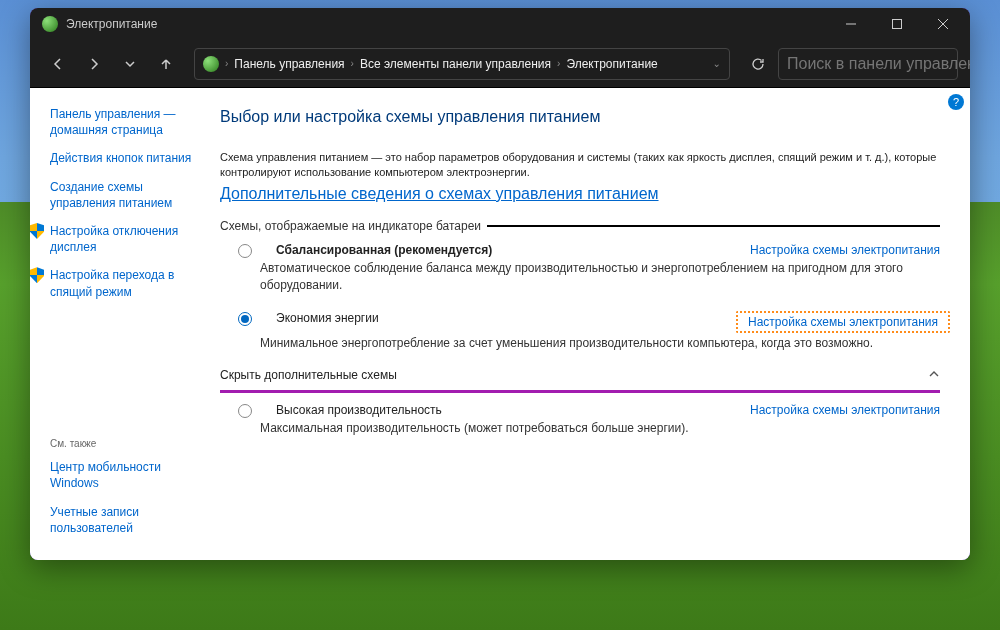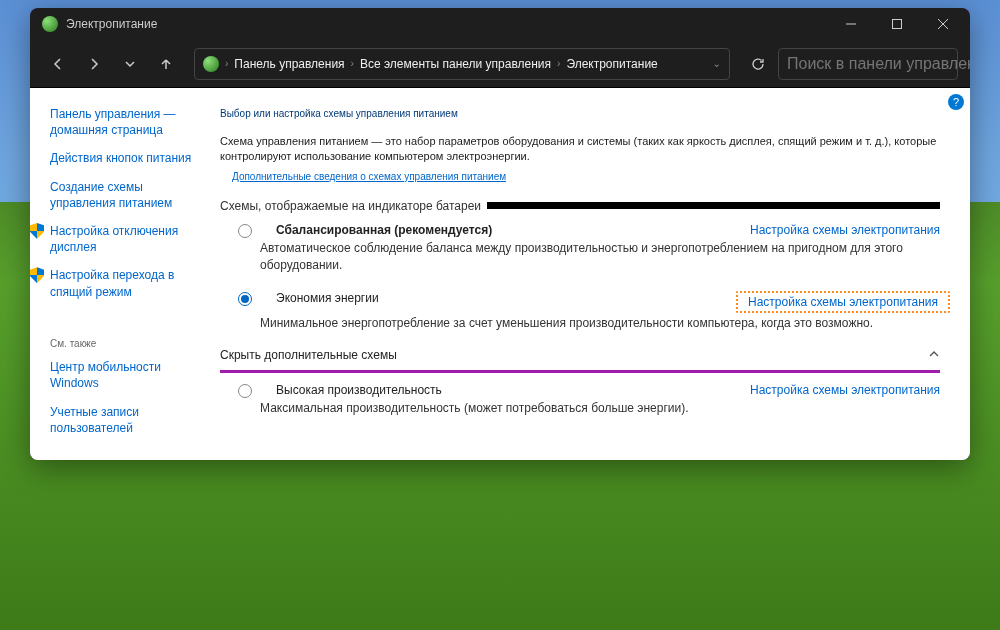--- a/index.html
+++ b/index.html
@@ -8,21 +8,21 @@
     font-size: 12px;
     background: linear-gradient(to bottom, #5a8fd4 0%, #6ea5de 25%, #70a8e0 32%, #4e8c28 32.1%, #57a02c 45%, #3d7a18 100%);
     width: 1000px;
     height: 630px;
     overflow: hidden;
     position: relative;
   }
   .window {
     position: absolute;
     top: 8px; left: 30px;
-    width: 940px; height: 452px;
+    width: 940px; height: 552px;
     background: #8b5cf6;
     border-radius: 8px;
     box-shadow: 0 8px 30px rgba(0,0,0,0.4);
     overflow: hidden;
     display: flex;
     flex-direction: column;
   }
   .titlebar {
     background: #1e1e1e;
     height: 32px;
@@ -139,39 +139,38 @@
     color: #666; font-size: 10px; margin-bottom: 10px;
   }
 
   .main {
     flex: 1;
     padding: 20px 30px 20px 10px;
     color: #222;
   }
   .main h1 {
     color: #003a7a;
-    font-size: 10px;
+    font-size: 16px;
     font-weight: 400;
-    margin-bottom: 15px;
+    margin-bottom: 24px;
   }
   .main .intro {
     font-size: 11px;
     line-height: 1.4;
     margin-bottom: 4px;
   }
   .main .intro-link {
     color: #0066cc; text-decoration: underline;
-    font-size: 10px;
+    font-size: 16px;
     cursor: pointer;
-    margin-left: 12px;
   }
 
   fieldset {
     border: none;
-    border-top: 7px solid #000000;
+    border-top: 2px solid #000000;
     margin-top: 16px;
     padding: 0;
   }
   fieldset legend {
     font-size: 12px;
     color: #333;
     padding: 0 6px 0 0;
     margin-left: 0;
   }
   .plan {

